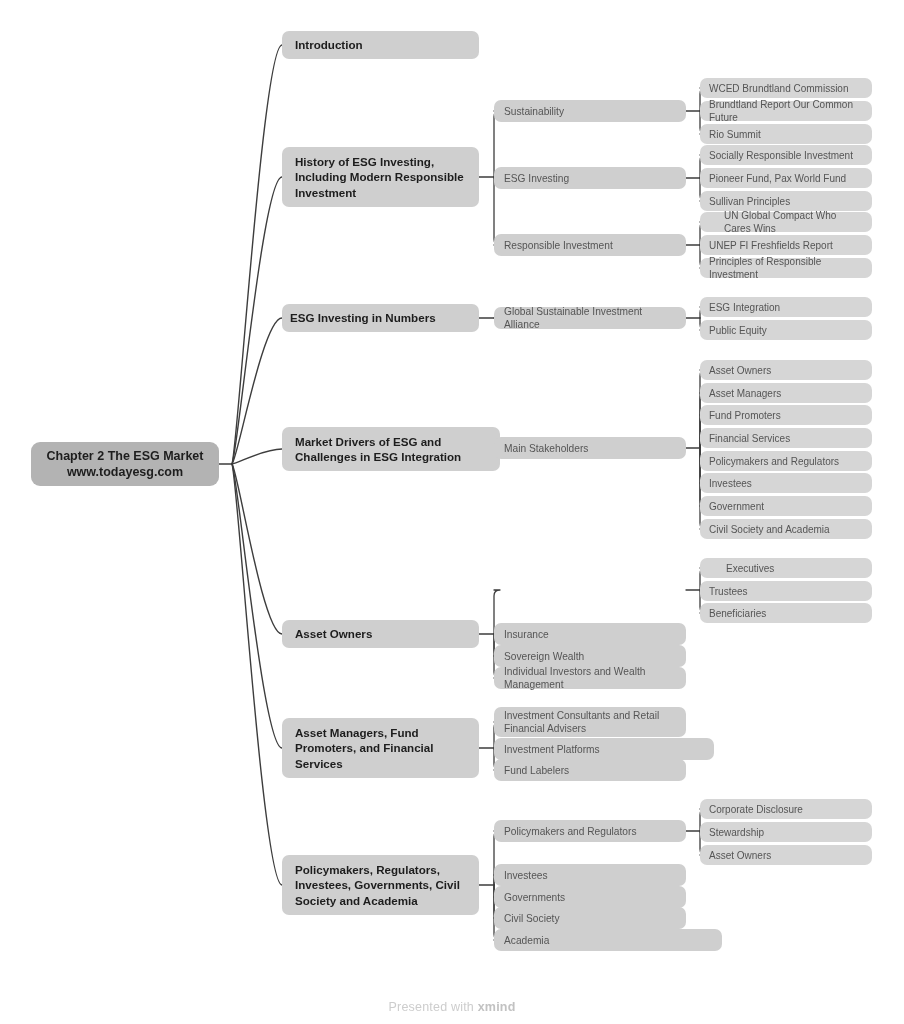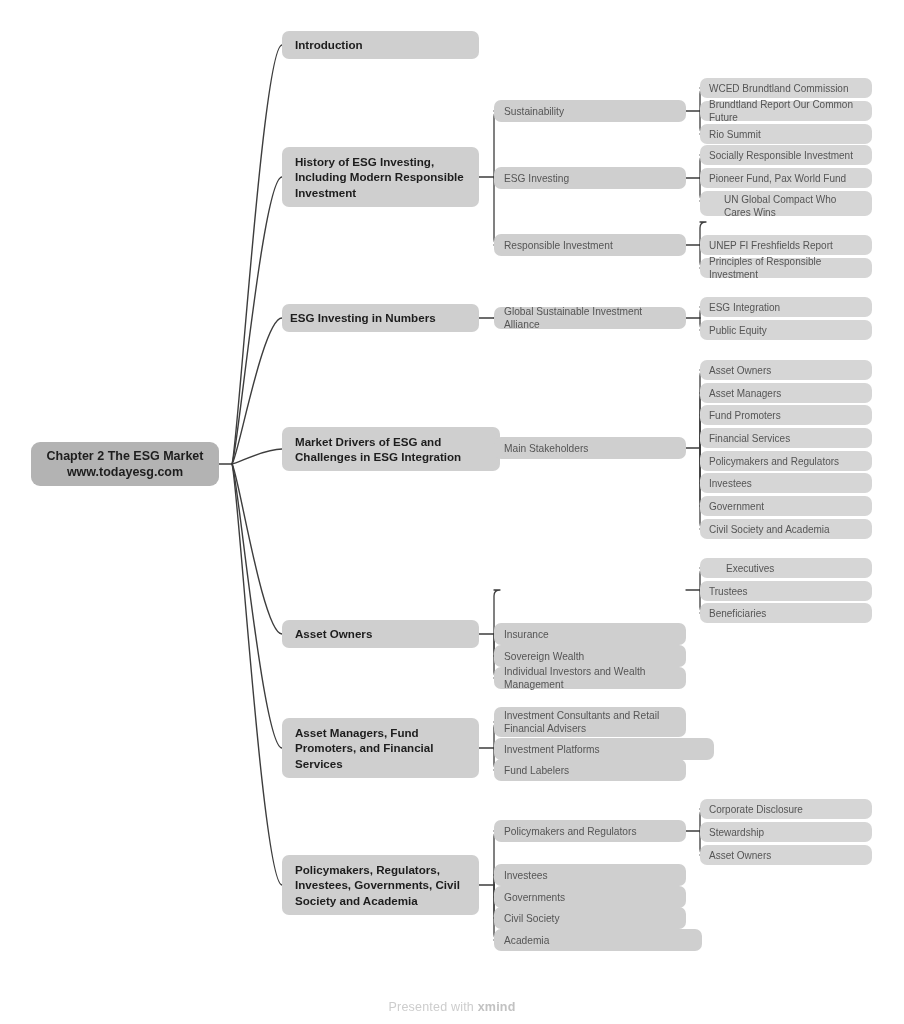--- a/index.html
+++ b/index.html
@@ -163,21 +163,21 @@
     <div class="node n-l1" style="left: 282px; top: 147px; width: 197px; height: 60px;">History of ESG Investing, Including Modern Responsible Investment</div>
     <div class="node n-l2" style="left: 494px; top: 100px; width: 192px; height: 22px;">Sustainability</div>
     <div class="node n-l3" style="left: 700px; top: 78px; width: 172px; height: 20px;">WCED Brundtland Commission</div>
     <div class="node n-l3" style="left: 700px; top: 101px; width: 172px; height: 20px;">Brundtland Report Our Common Future</div>
     <div class="node n-l3" style="left: 700px; top: 124px; width: 172px; height: 20px;">Rio Summit</div>
     <div class="node n-l2" style="left: 494px; top: 167px; width: 192px; height: 22px;">ESG Investing</div>
     <div class="node n-l3" style="left: 700px; top: 145px; width: 172px; height: 20px;">Socially Responsible Investment</div>
     <div class="node n-l3" style="left: 700px; top: 168px; width: 172px; height: 20px;">Pioneer Fund, Pax World Fund</div>
     <div class="node n-l3" style="left: 700px; top: 191px; width: 172px; height: 20px;">Sullivan Principles</div>
     <div class="node n-l2" style="left: 494px; top: 234px; width: 192px; height: 22px;">Responsible Investment</div>
-    <div class="node n-l3" style="left: 700px; top: 196px; width: 172px; height: 20px; padding-left: 24px;">UN Global Compact Who Cares Wins</div>
+    <div class="node n-l3" style="left: 700px; top: 212px; width: 172px; height: 20px; padding-left: 24px;">UN Global Compact Who Cares Wins</div>
     <div class="node n-l3" style="left: 700px; top: 235px; width: 172px; height: 20px;">UNEP FI Freshfields Report</div>
     <div class="node n-l3" style="left: 700px; top: 258px; width: 172px; height: 20px;">Principles of Responsible Investment</div>
     <div class="node n-l1" style="left: 282px; top: 304px; width: 197px; height: 28px; padding-left: 8px;">ESG Investing in Numbers</div>
     <div class="node n-l2" style="left: 494px; top: 307px; width: 192px; height: 22px;">Global Sustainable Investment Alliance</div>
     <div class="node n-l3" style="left: 700px; top: 297px; width: 172px; height: 20px;">ESG Integration</div>
     <div class="node n-l3" style="left: 700px; top: 320px; width: 172px; height: 20px;">Public Equity</div>
     <div class="node n-l1" style="left: 282px; top: 427px; width: 218px; height: 44px;">Market Drivers of ESG and Challenges in ESG Integration</div>
     <div class="node n-l2" style="left: 494px; top: 437px; width: 192px; height: 22px;">Main Stakeholders</div>
     <div class="node n-l3" style="left: 700px; top: 360px; width: 172px; height: 20px;">Asset Owners</div>
     <div class="node n-l3" style="left: 700px; top: 383px; width: 172px; height: 20px;">Asset Managers</div>
@@ -199,18 +199,18 @@
     <div class="node n-l2" style="left: 494px; top: 738px; width: 220px; height: 22px;">Investment Platforms</div>
     <div class="node n-l2" style="left: 494px; top: 759px; width: 192px; height: 22px;">Fund Labelers</div>
     <div class="node n-l1" style="left: 282px; top: 855px; width: 197px; height: 60px;">Policymakers, Regulators, Investees, Governments, Civil Society and Academia</div>
     <div class="node n-l2" style="left: 494px; top: 820px; width: 192px; height: 22px;">Policymakers and Regulators</div>
     <div class="node n-l3" style="left: 700px; top: 799px; width: 172px; height: 20px;">Corporate Disclosure</div>
     <div class="node n-l3" style="left: 700px; top: 822px; width: 172px; height: 20px;">Stewardship</div>
     <div class="node n-l3" style="left: 700px; top: 845px; width: 172px; height: 20px;">Asset Owners</div>
     <div class="node n-l2" style="left: 494px; top: 864px; width: 192px; height: 22px;">Investees</div>
     <div class="node n-l2" style="left: 494px; top: 886px; width: 192px; height: 22px;">Governments</div>
     <div class="node n-l2" style="left: 494px; top: 907px; width: 192px; height: 22px;">Civil Society</div>
-    <div class="node n-l2" style="left: 494px; top: 929px; width: 208px; height: 22px;">Academia</div>
+    <div class="node n-l2" style="left: 494px; top: 929px; width: 228px; height: 22px;">Academia</div>
   </div>
 
 <div class="footer" style="top: 1000px; color: rgb(205, 205, 205);">
   <span>Presented with </span><b>xmind</b>
 </div>
 
 </body></html>

